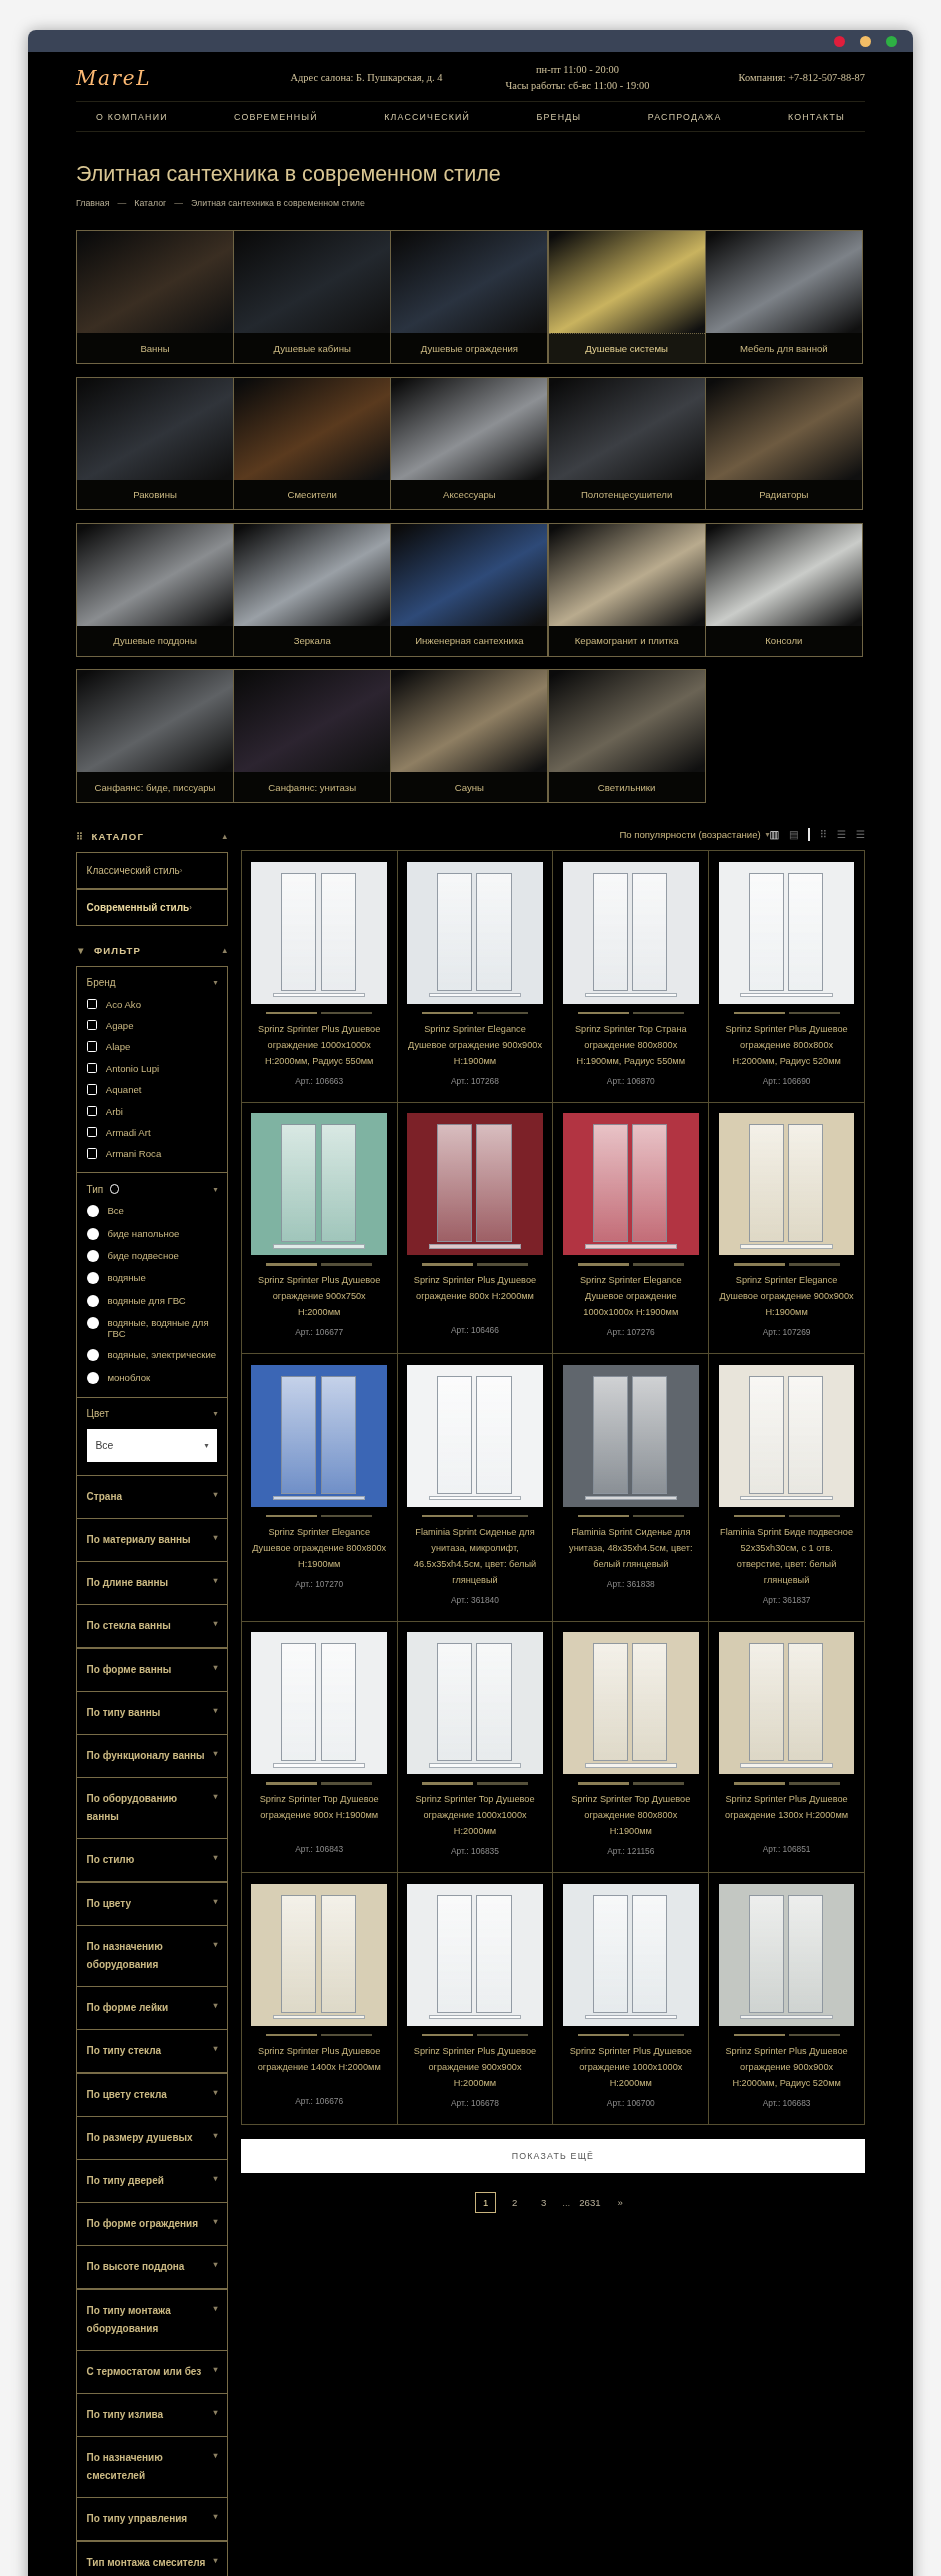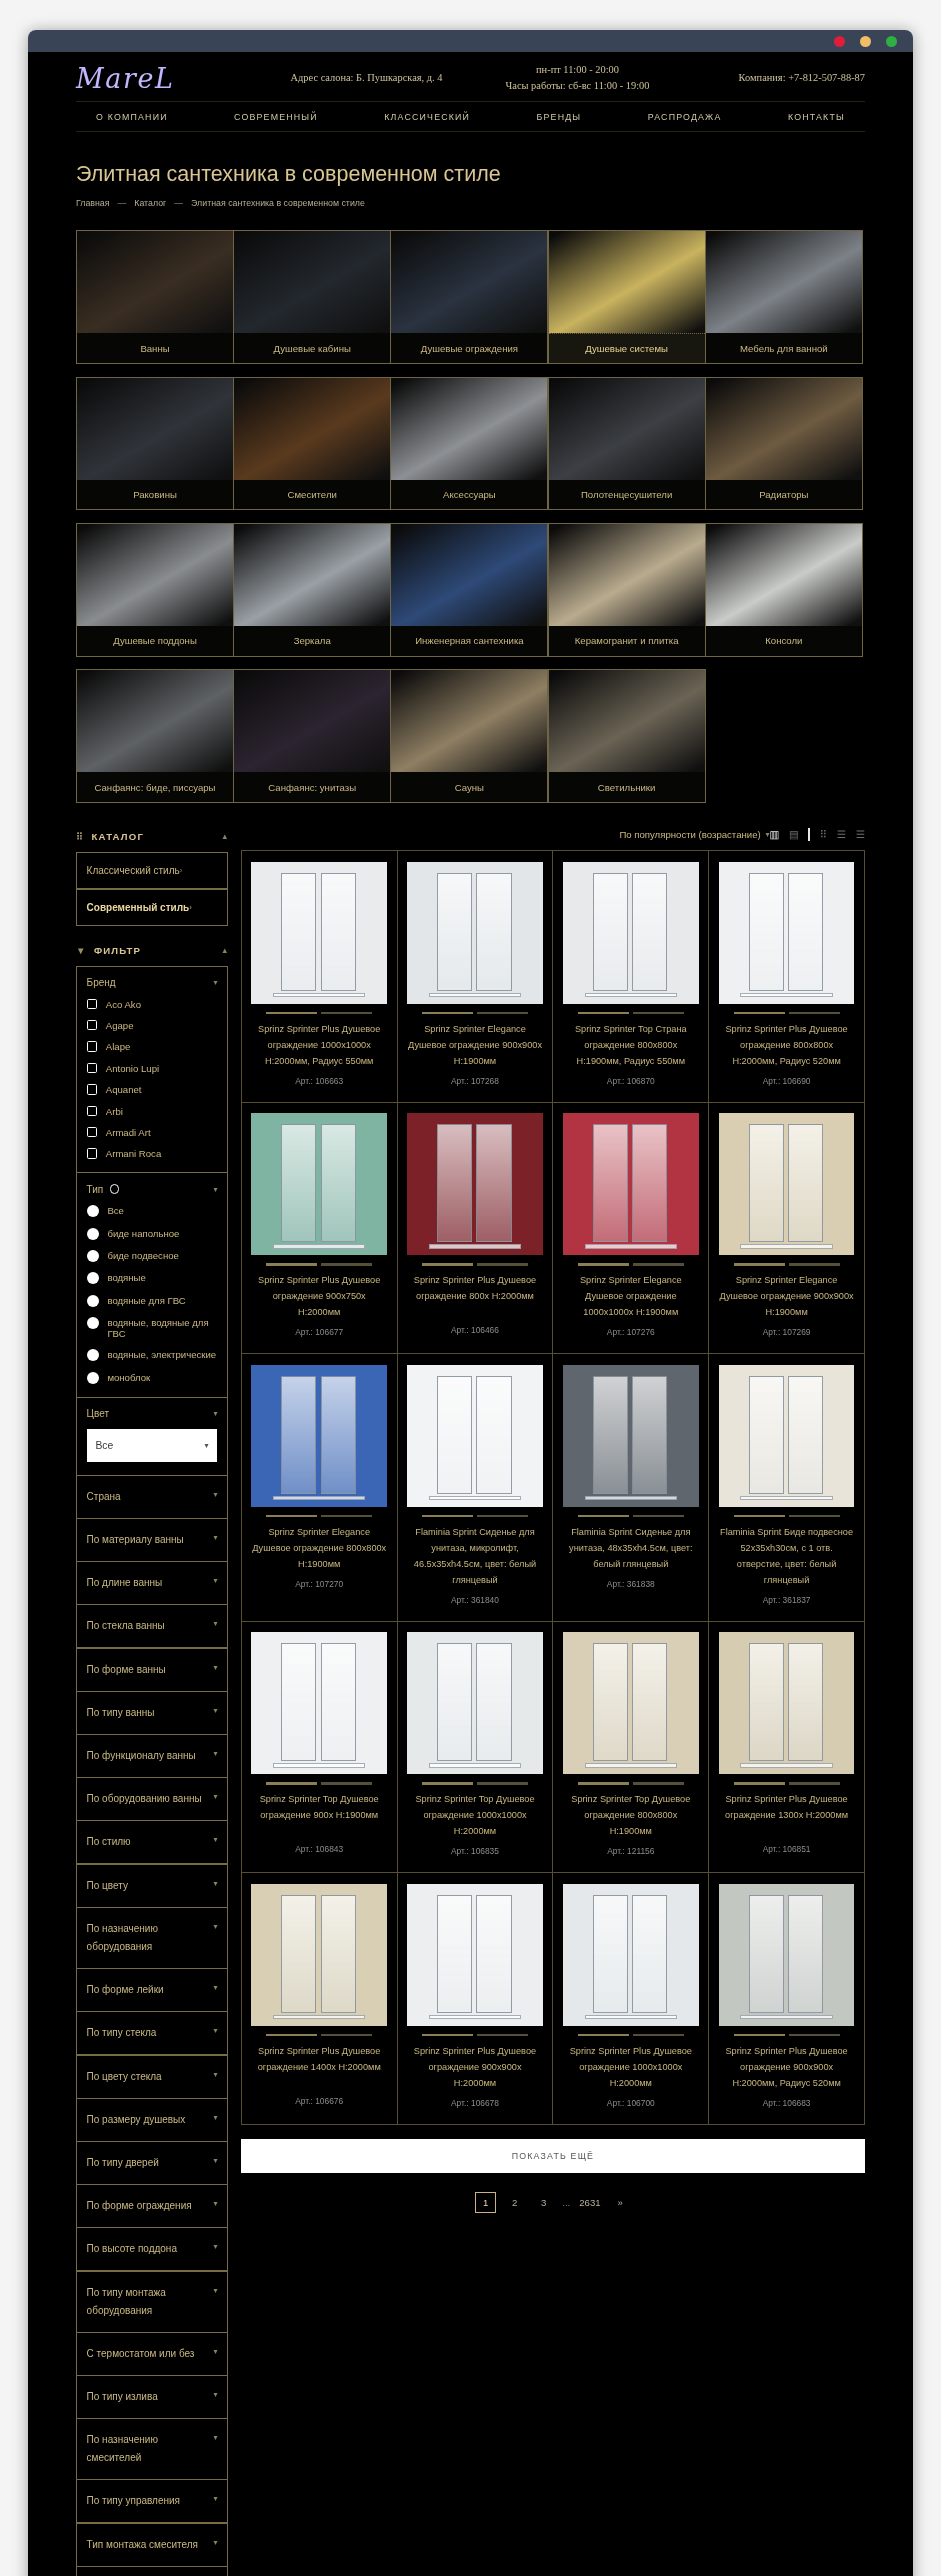--- a/index.html
+++ b/index.html
@@ -6,21 +6,21 @@
   body { background:#f4f4f4; font-family:"Liberation Sans", sans-serif; width:941px; }
 
   .window { width:885px; margin:30px auto 0; border-radius:8px 8px 0 0; box-shadow:0 1.6px 14.4px rgba(0,0,0,.35); }
   .titlebar { height:22px; background:#3a4457; border-radius:8px 8px 0 0; display:flex; align-items:center; justify-content:flex-end; gap:15px; padding-right:16px; }
   .dot { width:11px; height:11px; border-radius:50%; }
 
   .page { background:#000; padding:0 48px; }
 
   
   .site-header { display:flex; align-items:center; padding:9.6px 0 6.4px; font-family:"Liberation Serif", serif; color:#cfc19a; font-size:10.4px; }
-  .logo { font-family:"DejaVu Serif", serif; font-style:italic; font-size:27px; color:#c4b5fd; width:187px; letter-spacing:1.6px; }
+  .logo { font-family:"DejaVu Serif", serif; font-style:italic; font-size:20px; color:#fdba74; width:187px; letter-spacing:1.6px; }
   .hdr-col { text-align:center; line-height:1.6; }
   .hdr-address { width:207px; }
   .hdr-hours { width:215px; }
   .hdr-phone { flex:1; text-align:right; }
 
   .site-nav { display:flex; justify-content:space-between; padding:9.6px 20px; border-top:0.8px solid #242216; border-bottom:0.8px solid #242216; }
   .nav-link { color:#d2c8a8; font-size:8.8px; letter-spacing:1.2px; text-decoration:none; cursor:pointer; }
 
   .page-title { font-size:21.5px; font-weight:400; color:#d9c693; margin:30px 0 11px; }
   .breadcrumb { font-size:8.8px; color:#b7ae95; margin-bottom:22px; display:flex; gap:8px; }
@@ -47,21 +47,21 @@
   .catalog-item.active { font-weight:bold; color:#ead89f; }
   .filter-box { padding:10.4px 9.6px 12.8px; }
   .fbox-head { display:flex; align-items:center; justify-content:space-between; font-size:10px; }
   .type-circle { width:9.6px; height:9.6px; border:1.6px solid #fff; border-radius:50%; display:inline-block; margin-left:6.4px; }
   .opt-row { display:flex; gap:8.8px; margin-top:10.4px; cursor:pointer; }
   .checkbox { width:10.4px; height:10.4px; border:1.6px solid #fff; border-radius:1.6px; flex:none; }
   .radio { width:12px; height:12px; border-radius:50%; background:#fff; flex:none; }
   .opt-label { font-size:9.6px; }
   .type-box { max-height:257px; overflow:hidden; }
   .color-select { background:#fff; color:#3a3a3a; height:33px; display:flex; align-items:center; justify-content:space-between; padding:0 8.8px; margin-top:9.6px; font-size:10.4px; cursor:pointer; }
-  .collapse-row { border:0.8px solid #786c47; margin-top:-0.8px; padding:12px 9.6px; display:flex; justify-content:space-between; gap:7px; color:#cbb983; font-size:10px; line-height:1.8; cursor:pointer; }
+  .collapse-row { border:0.8px solid #786c47; margin-top:-0.8px; padding:12px 9.6px; display:flex; justify-content:space-between; gap:7px; color:#cbb983; font-size:10px; line-height:1.8; cursor:pointer;font-weight:bold; }
 
   
   .products { flex:1; }
   .sort-bar { display:flex; justify-content:flex-end; align-items:center; color:#cbb983; font-size:9.6px; margin:3.2px 0 9.6px; }
   .sort-left { display:flex; align-items:center; gap:4.8px; cursor:pointer; }
   .view-icons { display:flex; align-items:center; gap:9.6px; }
   .vicon { color:#6d6d6d; font-size:10.4px; cursor:pointer; }
   .vicon.bright { color:#e8e8e8; }
   .vsep { width:1.6px; height:12.8px; background:#e8e8e8; }
 

